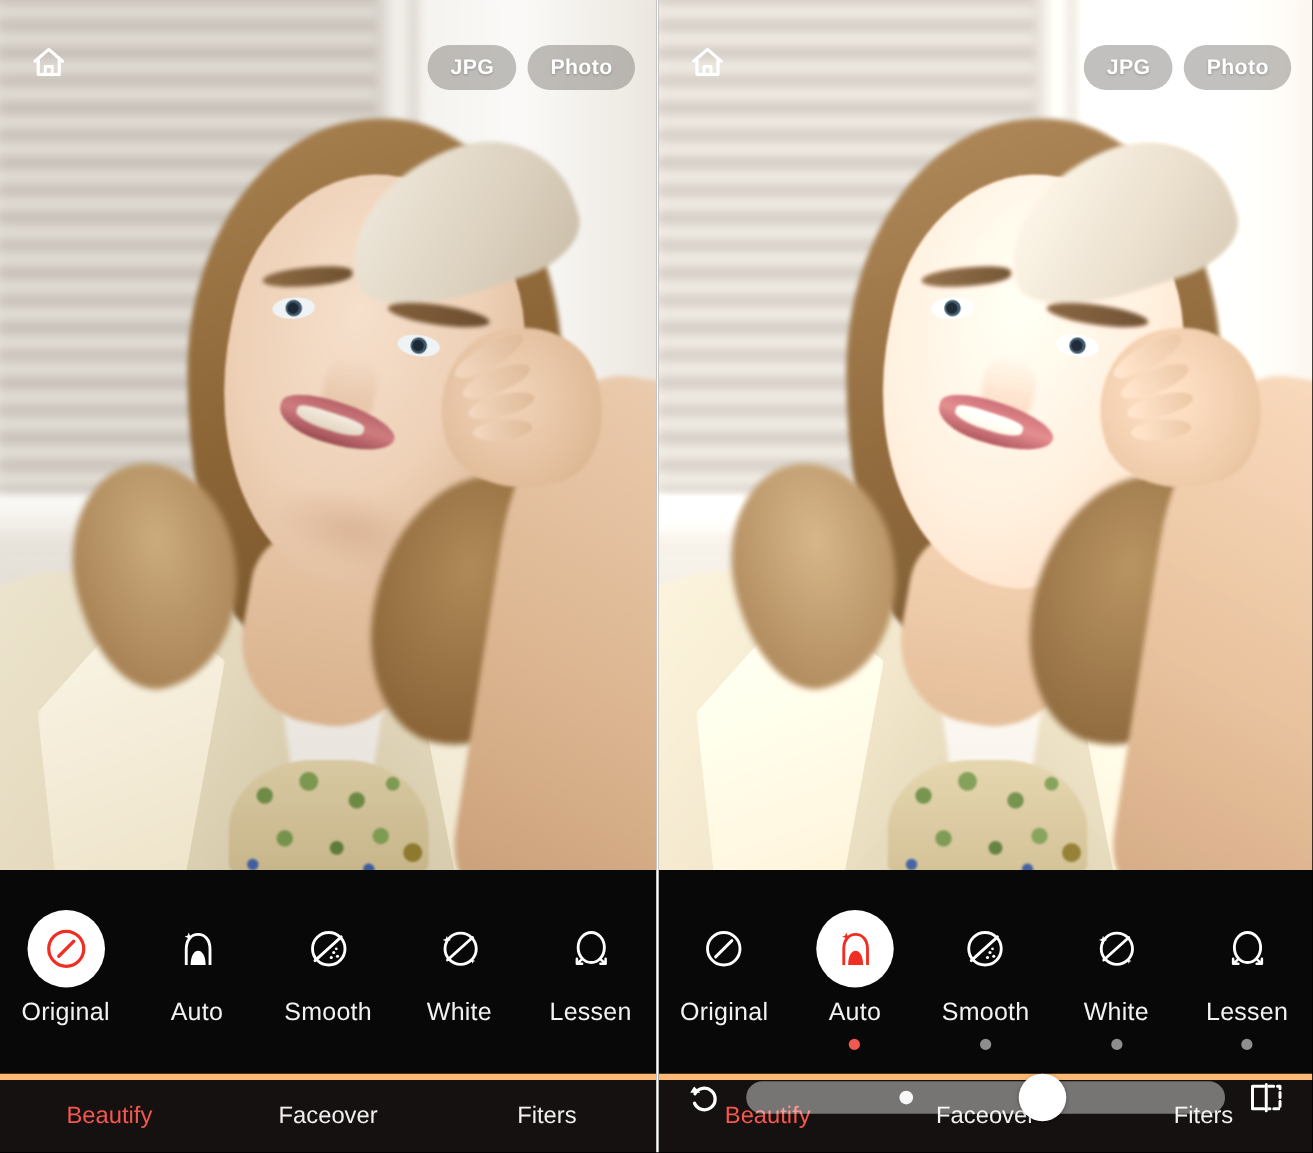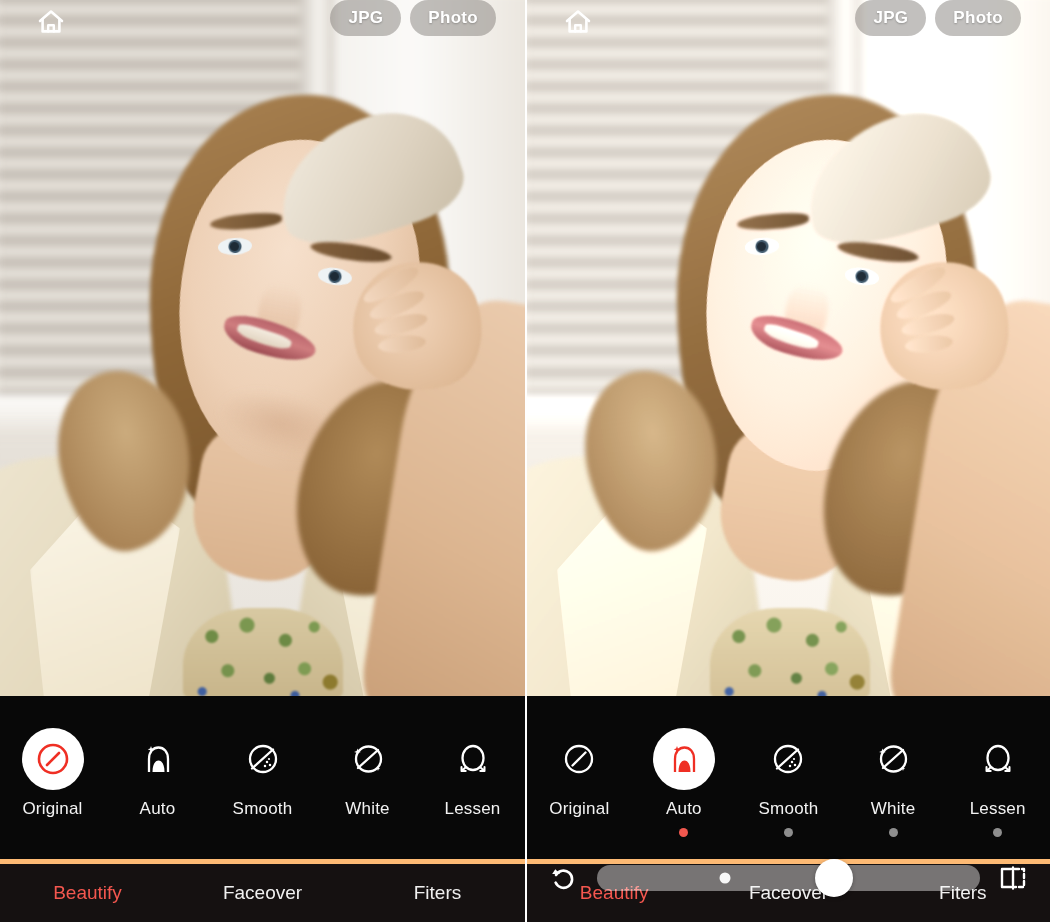--- a/index.html
+++ b/index.html
@@ -185,21 +185,21 @@
   .f1 { left:360px; top:276px; width:62px; height:18px; transform:rotate(-30deg); }
   .f2 { left:368px; top:296px; width:58px; height:18px; transform:rotate(-22deg); }
   .f3 { left:374px; top:316px; width:54px; height:17px; transform:rotate(-14deg); }
   .f4 { left:378px; top:336px; width:48px; height:16px; transform:rotate(-6deg); }
 
   .soft-wrap { position:absolute; inset:0; }
   .soft-wrap.smooth { filter:blur(.6px) saturate(.92) brightness(1.07); }
 
   
   .topbar { position:absolute; left:0; top:0; width:100%; height:72px; display:flex;
-            align-items:flex-start; padding:0 29px; z-index:6; }
+            align-items:flex-end; padding:0 17px; z-index:6; }
   .home-btn { width:44px; height:44px; display:flex; align-items:center; justify-content:center;
               cursor:pointer; }
   .spacer { flex:1; }
   .pill { height:36px; padding:0 18px; border-radius:18px; display:flex; align-items:center;
           justify-content:center; color:#fff; font-size:17px; font-weight:bold;
           background:rgba(120,115,110,.45); margin-left:9px; cursor:pointer;
           text-shadow:0 1px 2px rgba(0,0,0,.25); letter-spacing:.3px; }
 
   
   .slider-row { position:absolute; left:0; bottom:22px; width:100%; height:44px;
@@ -217,21 +217,21 @@
   .cmp-btn { width:38px; height:38px; display:flex; align-items:center; justify-content:center;
              cursor:pointer; flex:0 0 auto; }
 
   
   .toolbar { position:absolute; left:0; top:696px; width:100%; height:226px; background:#080808; }
   .tools { display:flex; height:163px; align-items:flex-start; padding-top:32px; }
   .tool { flex:1; display:flex; flex-direction:column; align-items:center; cursor:pointer; }
   .tool-ic { width:62px; height:62px; display:flex; align-items:center; justify-content:center;
              border-radius:50%; }
   .tool-ic.active { background:#fff; }
-  .tool-lb { margin-top:9px; font-size:17px; color:#f2f2f2; letter-spacing:.2px; }
+  .tool-lb { margin-top:9px; font-size:20px; color:#f2f2f2; letter-spacing:.2px; }
   .tool-dot { width:9px; height:9px; border-radius:50%; margin-top:9px; background:transparent; }
   .tool-dot.on  { background:#f1584f; }
   .tool-dot.off { background:#8e8e8e; }
 
   .tabs { position:absolute; left:0; bottom:0; width:100%; height:63px;
           border-top:5px solid #fdba74; display:flex; align-items:center;
           background:#151111; }
   .tab { flex:1; text-align:center; font-size:19px; color:#f0f0f0; cursor:pointer; }
   .tab.sel { color:#f4574f; }
 

